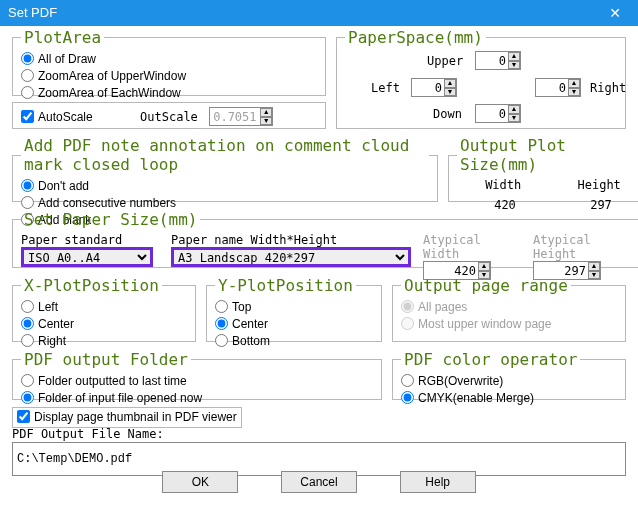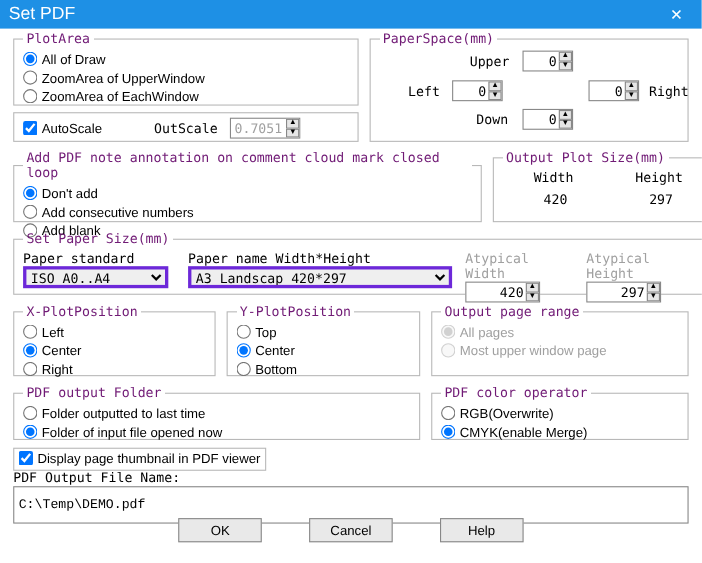--- a/index.html
+++ b/index.html
@@ -1,23 +1,23 @@
 <!DOCTYPE html>
 <html><head>
 <meta charset="utf-8">
 <style>
   * { box-sizing: border-box; font-family: "MS Sans Serif", "Segoe UI", sans-serif; font-size: 12px; }
   body { margin: 0; padding: 0; background: #fff; width: 638px; height: 512px; position: relative; }
   .titlebar { background: #1e90e5; color: #fff; height: 26px; line-height: 26px; padding: 0 8px; position: relative; }
-  .titlebar .title { font-size: 16px; }
+  .titlebar .title { font-size: 13px; }
   .titlebar .close { position: absolute; right: 4px; top: 0; width: 38px; height: 26px; text-align: center; color:#fff; font-size:14px; line-height:26px; }
   .body { position: relative; padding: 6px 10px 8px 10px; }
   fieldset { border: 1px solid #b8b8b8; border-radius: 0; margin: 0; padding: 4px 8px 6px 8px; position: absolute; }
   fieldset.nolegend { padding-top:6px; }
-  legend { padding: 0 3px; font-family: monospace; font-size: 12px; color:#701a75; }
+  legend { padding: 0 3px; font-family: monospace; font-size: 16px; color:#4d7c0f; }
   .mono { font-family: monospace; font-size: 12px; }
   .radio, .check { display: block; line-height: 16px; height:17px; }
   .radio input, .check input { margin: 0 4px 0 0; vertical-align: -2px; }
   .num { position:relative; display:inline-block; }
   .num input { width: 46px; height:19px; border:1px solid #888; padding: 1px 14px 1px 3px; text-align:right; font-family:monospace; font-size:12px; }
   .num .spin { position:absolute; right:1px; top:1px; width:12px; height:17px; }
   .num .spin div { height:8.5px; width:12px; background:#e6e6e6; border:1px solid #888; font-size:7px; line-height:6px; text-align:center; }
   select.cmb { height:20px; border:3px solid #6d28d9; font-family: monospace; font-size:12px; }
   .btn { display:inline-block; min-width:76px; height:22px; border:1px solid #888; background:#e9e9e9; text-align:center; line-height:20px; font-family:"Segoe UI",sans-serif; font-size:12px; }
   .txt { height:20px; border:1px solid #888; padding:16px 4px; font-family:Liberation Mono, monospace; font-size:12px; width:100%; }

